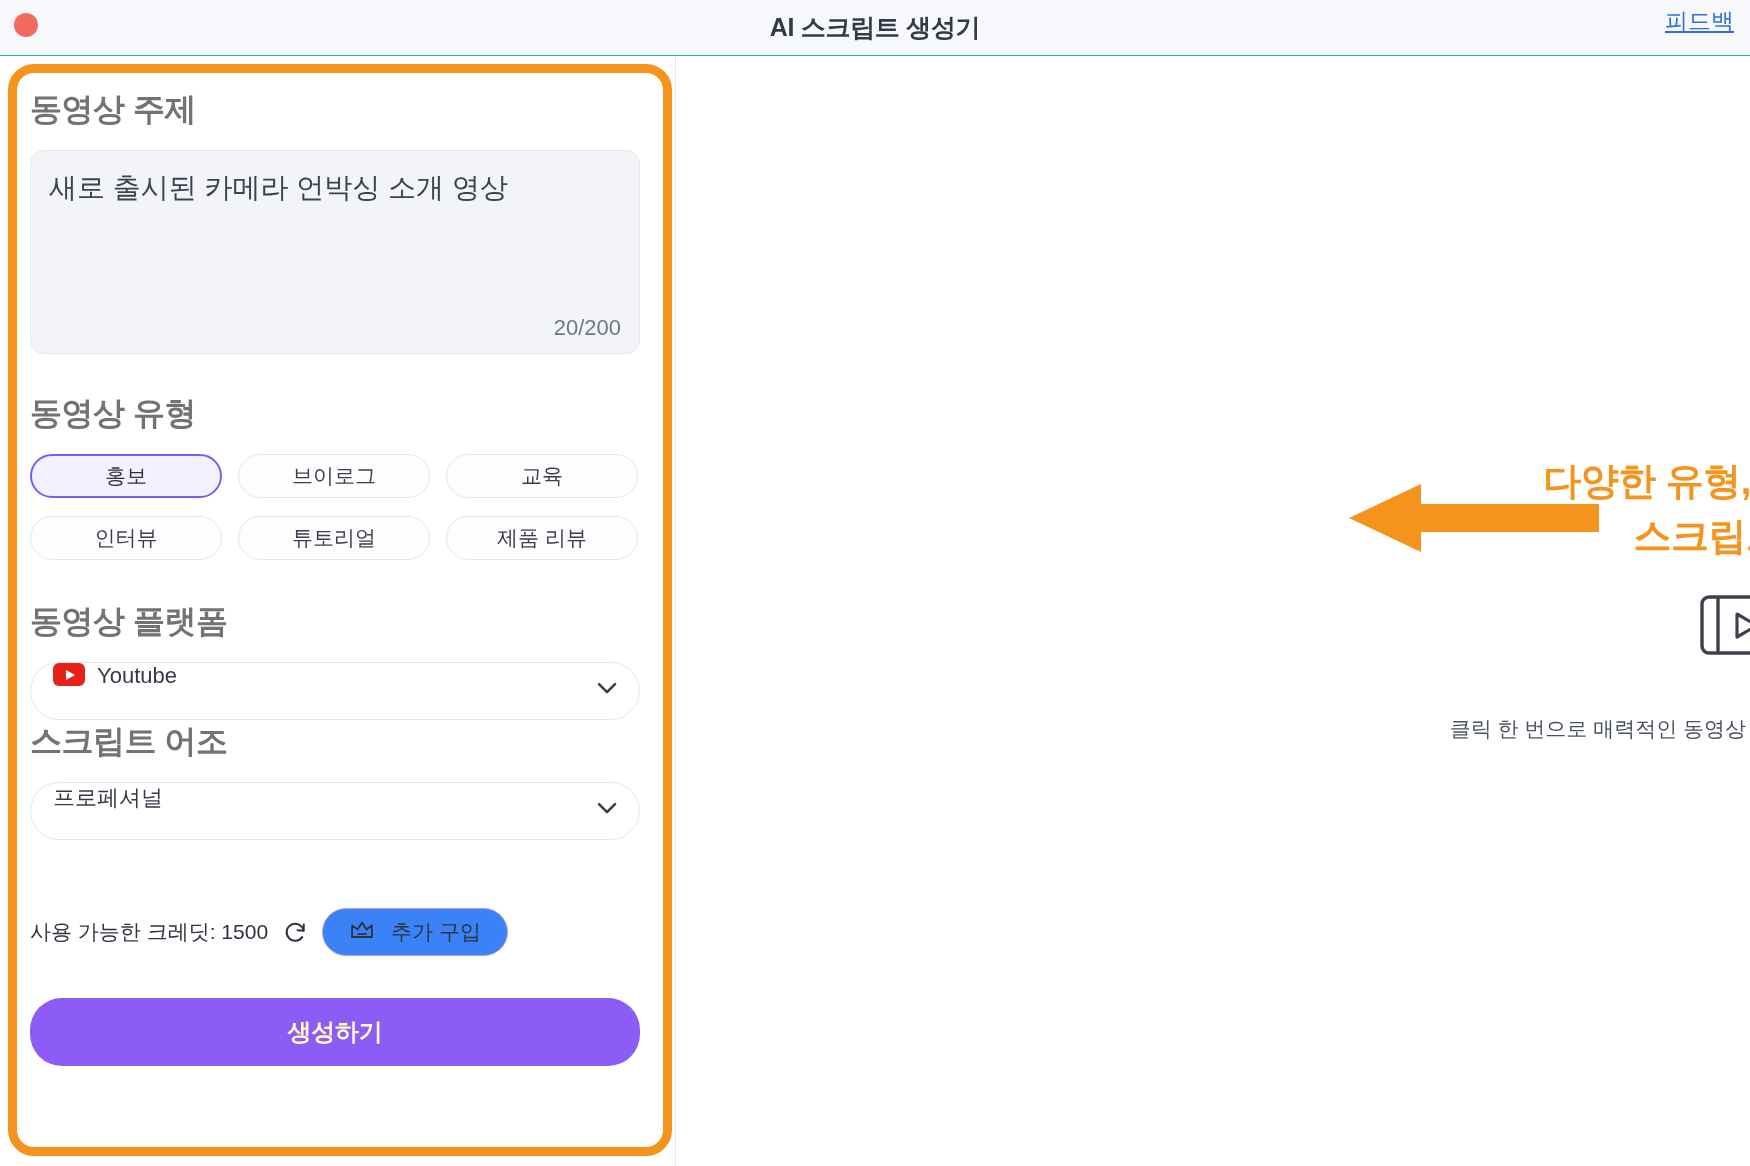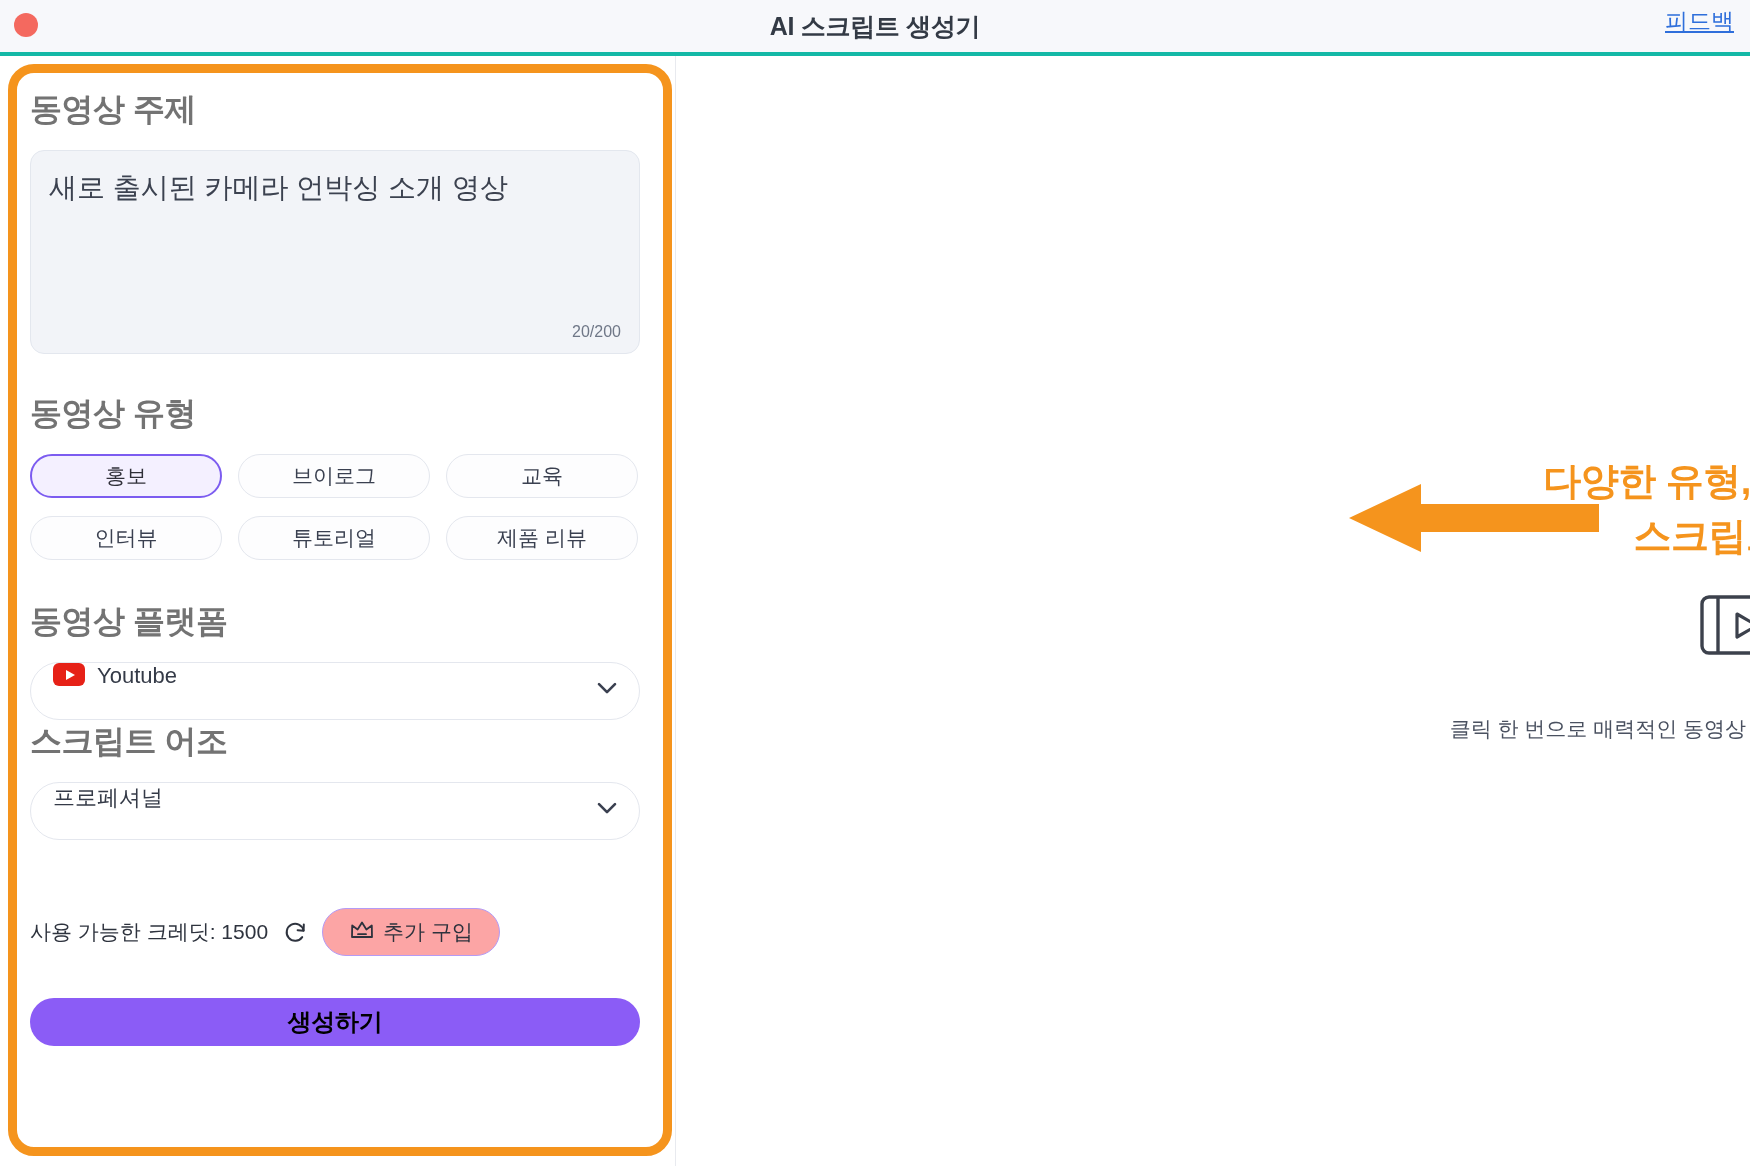--- a/index.html
+++ b/index.html
@@ -19,21 +19,21 @@
     background: #ffffff;
   }
 
   
   .titlebar {
     position: absolute;
     top: 0; left: 0;
     width: 1750px;
     height: 56px;
     background: #f7f8fb;
-    border-bottom: 4px solid #14b8a6;
+    border-bottom: 1px solid #14b8a6;
     display: flex;
     align-items: center;
   }
   .traffic-light {
     position: absolute;
     left: 14px;
     top: 13px;
     width: 24px;
     height: 24px;
     border-radius: 50%;
@@ -123,21 +123,21 @@
   }
   .topic-text {
     font-size: 28px;
     color: #3c4250;
     line-height: 1.5;
   }
   .topic-counter {
     position: absolute;
     right: 18px;
     bottom: 12px;
-    font-size: 16px;
+    font-size: 22px;
     color: #6f7787;
   }
 
   
   .chip-grid {
     display: flex;
     flex-wrap: wrap;
     gap: 18px 16px;
     width: 610px;
   }
@@ -219,41 +219,41 @@
   .refresh-icon {
     width: 26px;
     height: 26px;
     flex: none;
     cursor: pointer;
   }
   .buy-btn {
     height: 48px;
     border-radius: 24px;
     border: 1.5px solid #b49bf5;
-    background: #fca5a5;
+    background: #3b82f6;
     display: inline-flex;
     align-items: center;
-    gap: 8px;
+    gap: 16px;
     padding: 0 26px;
     cursor: pointer;
   }
   .buy-btn .label {
     font-size: 21px;
     color: #2d323d;
     white-space: nowrap;
   }
 
   
   .generate-btn {
     width: 610px;
-    height: 48px;
+    height: 68px;
     border-radius: 32px;
     background: #8b5cf6;
     border: none;
-    color: #000000;
+    color: #fef9c3;
     font-size: 24px;
     font-weight: bold;
     letter-spacing: -0.3px;
     display: flex;
     align-items: center;
     justify-content: center;
     cursor: pointer;
     font-family: "Liberation Sans", "DejaVu Sans", sans-serif;
   }
 

